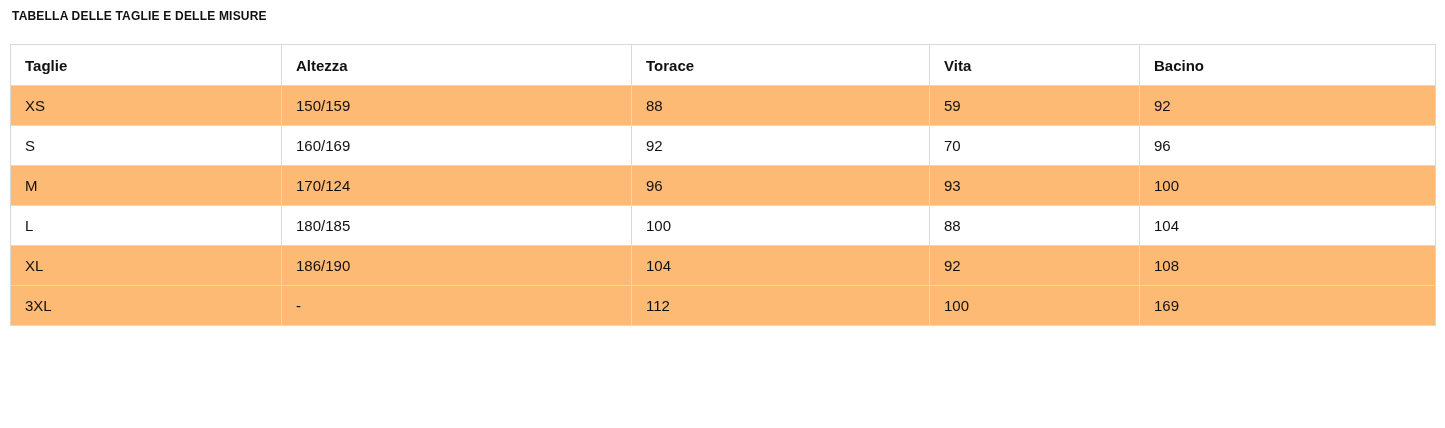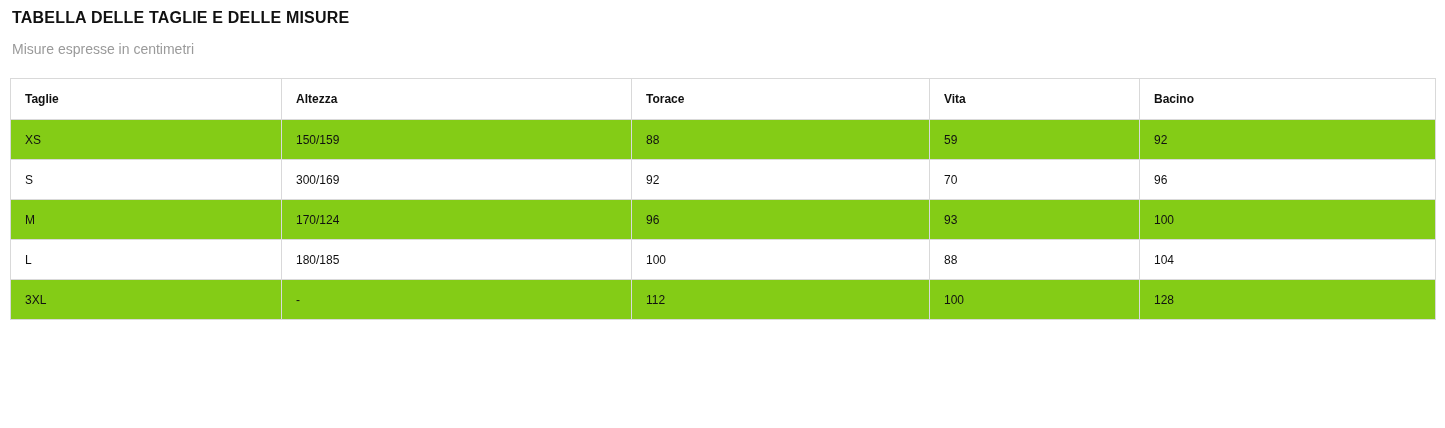--- a/index.html
+++ b/index.html
@@ -12,21 +12,21 @@
     height: 428px;
     font-family: "Liberation Sans", sans-serif;
     color: #111111;
     overflow: hidden;
   }
   .page {
     padding: 0 10px;
     box-sizing: border-box;
   }
   .title {
-    font-size: 16px;
+    font-size: 12px;
     font-weight: bold;
     letter-spacing: 0.2px;
     color: #111111;
     margin: 0;
     padding-top: 9px;
     padding-left: 2px;
   }
   .subtitle {
     font-size: 14px;
     color: #9a9a9a;
@@ -37,54 +37,53 @@
   table.size-table {
     border-collapse: collapse;
     width: 1425px;
     margin-top: 21px;
     table-layout: fixed;
   }
   table.size-table th,
   table.size-table td {
     border: 1px solid #d9d9d9;
     text-align: left;
-    font-size: 12px;
+    font-size: 15px;
     padding: 0 14px;
     height: 39px;
     vertical-align: middle;
     color: #111111;
     font-weight: normal;
     white-space: nowrap;
     overflow: hidden;
   }
   table.size-table th {
     font-weight: bold;
     background: #ffffff;
     height: 40px;
   }
   table.size-table tbody tr.odd td {
-    background: #84cc16;
+    background: #fdba74;
     margin-left: 40px;
   }
   table.size-table tbody tr.even td {
     background: #ffffff;
   }
   col.c0 { width: 271px; }
   col.c1 { width: 350px; }
   col.c2 { width: 298px; }
   col.c3 { width: 210px; }
   col.c4 { width: 296px; }
 </style>
 </head>
 <body>
 
 <div class="page">
 
   <h1 class="title">TABELLA DELLE TAGLIE E DELLE MISURE</h1>
-  <p class="subtitle">Misure espresse in centimetri</p>
 
   <table class="size-table">
     <colgroup>
       <col class="c0">
         <col class="c1">
         <col class="c2">
         <col class="c3">
         <col class="c4">
     </colgroup>
     <thead>
@@ -99,42 +98,49 @@
     <tbody>
       <tr class="odd">
         <td>XS</td>
         <td>150/159</td>
         <td>88</td>
         <td>59</td>
         <td>92</td>
       </tr>
       <tr class="even">
         <td>S</td>
-        <td>300/169</td>
+        <td>160/169</td>
         <td>92</td>
         <td>70</td>
         <td>96</td>
       </tr>
       <tr class="odd">
         <td>M</td>
         <td>170/124</td>
         <td>96</td>
         <td>93</td>
         <td>100</td>
       </tr>
       <tr class="even">
         <td>L</td>
         <td>180/185</td>
         <td>100</td>
         <td>88</td>
         <td>104</td>
       </tr>
       <tr class="odd">
+        <td>XL</td>
+        <td>186/190</td>
+        <td>104</td>
+        <td>92</td>
+        <td>108</td>
+      </tr>
+      <tr class="odd">
         <td>3XL</td>
         <td>-</td>
         <td>112</td>
         <td>100</td>
-        <td>128</td>
+        <td>169</td>
       </tr>
     </tbody>
   </table>
 
 </div>
 
 </body></html>

